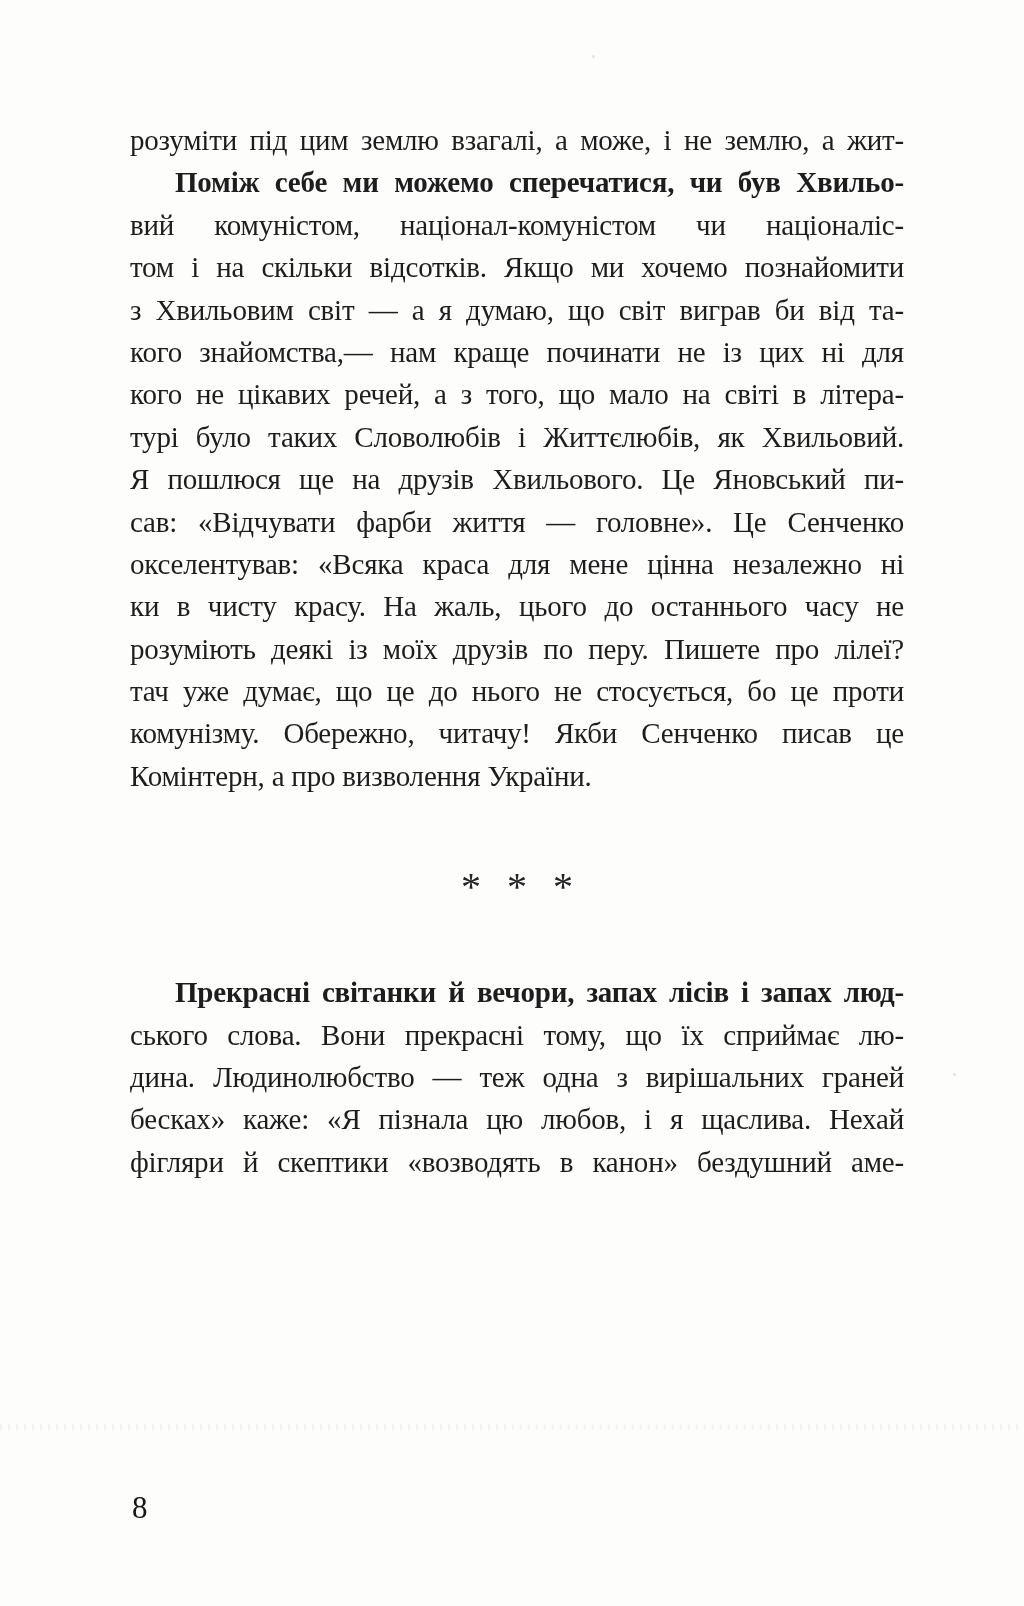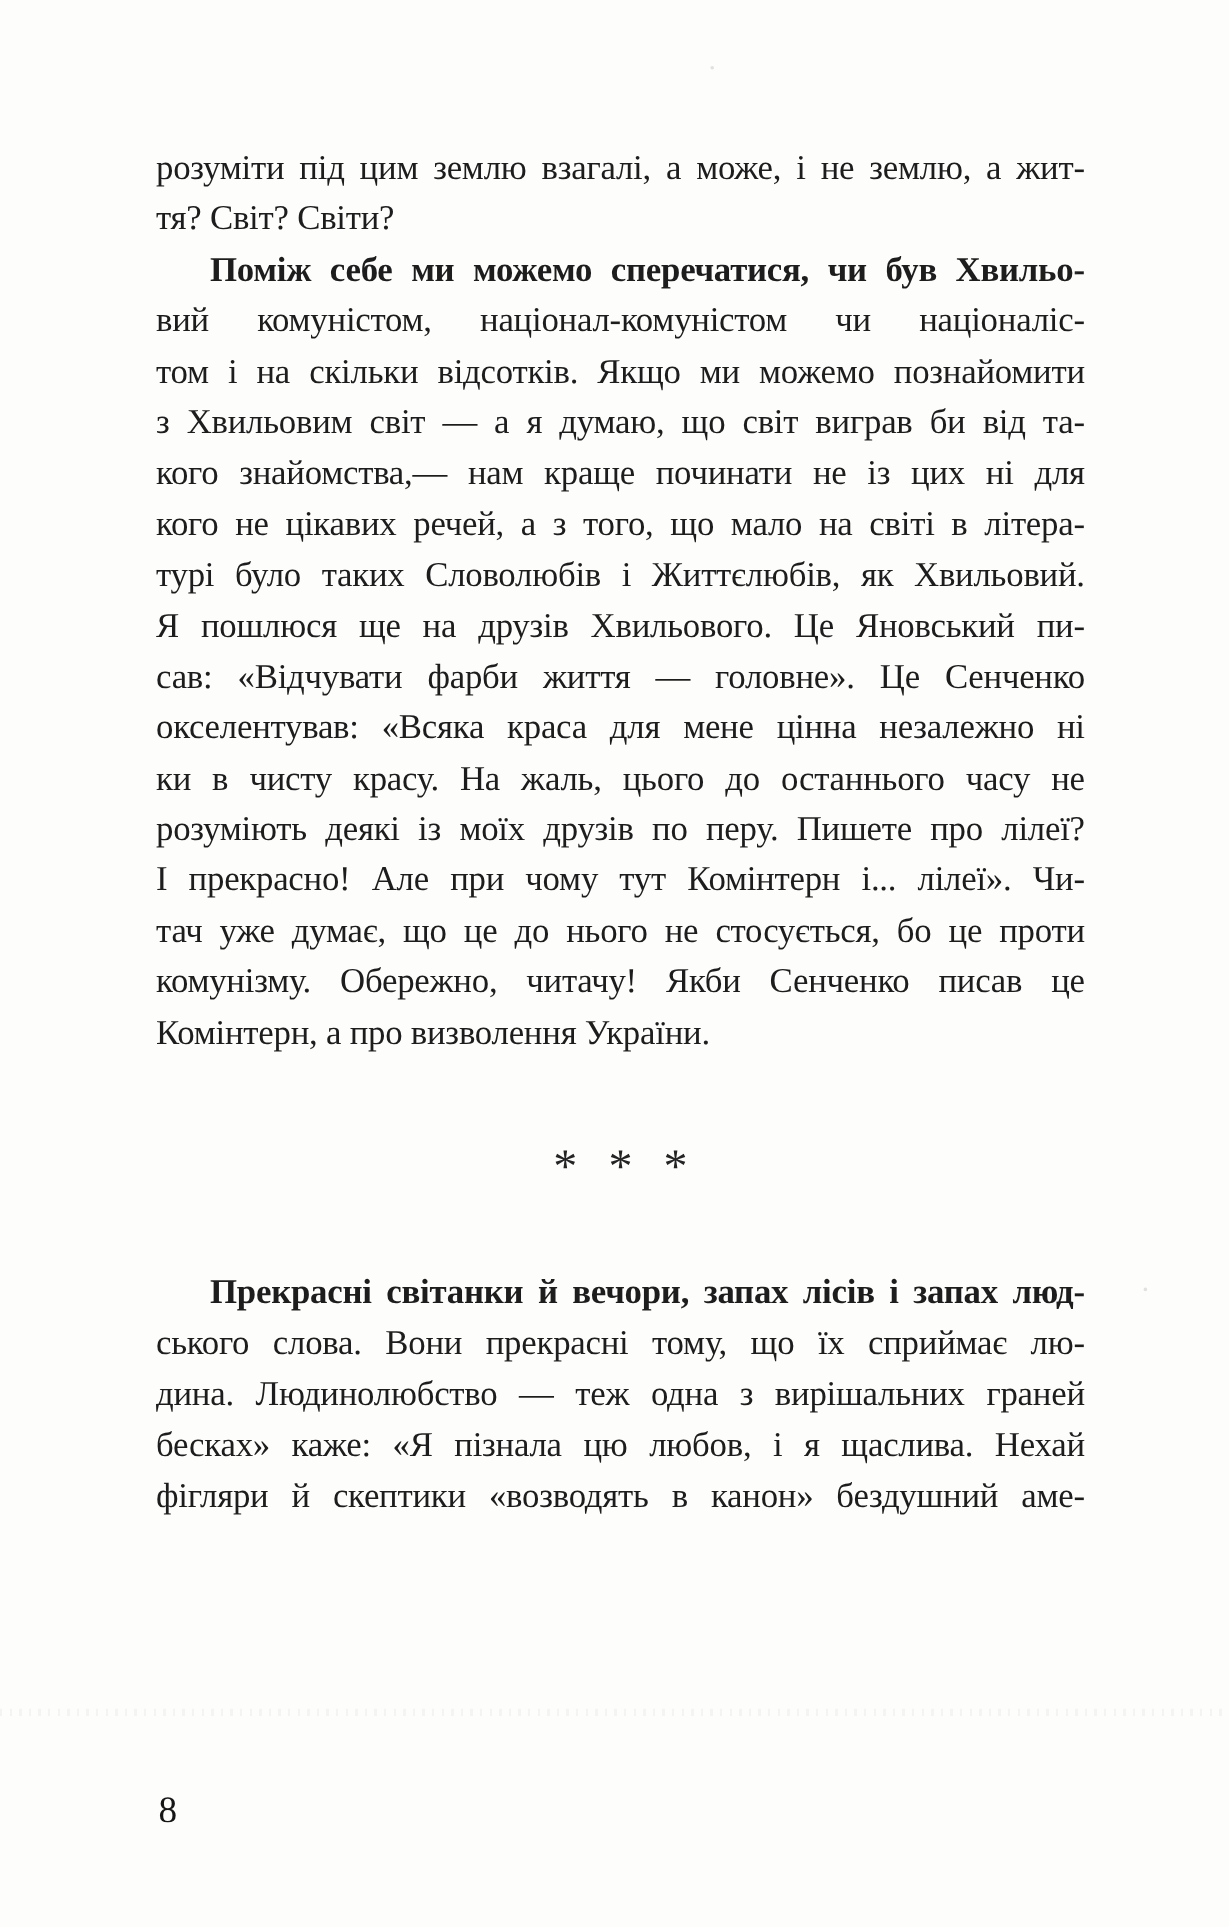--- a/index.html
+++ b/index.html
@@ -86,36 +86,34 @@
     pointer-events: none;
   }
 </style>
 </head>
 <body>
 
 <div class="page">
   <div class="text-block">
       <div class="paragraph">
         <div class="line justify"><span class="rm">розуміти під цим землю взагалі, а може, і не землю, а жит-</span></div>
-        <div class="line"><span class="rm">тя? Світ? Світи?</span></div>
       </div>
       <div class="paragraph">
         <div class="line justify indent"><span class="rm">Поміж себе ми можемо сперечатися, чи був Хвильо-</span></div>
         <div class="line justify"><span class="rm">вий комуністом, націонал-комуністом чи націоналіс-</span></div>
-        <div class="line justify"><span class="rm">том і на скільки відсотків. Якщо ми можемо познайомити</span></div>
+        <div class="line justify"><span class="rm">том і на скільки відсотків. Якщо ми хочемо познайомити</span></div>
         <div class="line justify"><span class="rm">з Хвильовим світ — а я думаю, що світ виграв би від та-</span></div>
         <div class="line justify"><span class="rm">кого знайомства,— нам краще починати не із цих ні для</span></div>
         <div class="line justify"><span class="rm">кого не цікавих речей, а з того, що мало на світі в літера-</span></div>
         <div class="line justify"><span class="rm">турі було таких Словолюбів і Життєлюбів, як Хвильовий.</span></div>
         <div class="line justify"><span class="rm">Я пошлюся ще на друзів Хвильового. Це Яновський пи-</span></div>
         <div class="line justify"><span class="rm">сав: </span><span class="em">«Відчувати фарби життя — головне»</span><span class="rm">. Це Сенченко</span></div>
         <div class="line justify"><span class="rm">окселентував: </span><span class="em">«Всяка краса для мене цінна незалежно ні</span></div>
         <div class="line justify"><span class="em">ки в чисту красу. На жаль, цього до останнього часу не</span></div>
         <div class="line justify"><span class="em">розуміють деякі із моїх друзів по перу. Пишете про лілеї?</span></div>
-        <div class="line justify"><span class="em">І прекрасно! Але при чому тут Комінтерн і... лілеї»</span><span class="rm">. Чи-</span></div>
         <div class="line justify"><span class="rm">тач уже думає, що це до нього не стосується, бо це проти</span></div>
         <div class="line justify"><span class="rm">комунізму. Обережно, читачу! Якби Сенченко писав це</span></div>
         <div class="line"><span class="rm">Комінтерн, а про визволення України.</span></div>
       </div>
       <div class="separator"><span class="sep-inner">* * *</span></div>
       <div class="paragraph">
         <div class="line justify indent"><span class="rm">Прекрасні світанки й вечори, запах лісів і запах люд-</span></div>
         <div class="line justify"><span class="rm">ського слова. Вони прекрасні тому, що їх сприймає лю-</span></div>
         <div class="line justify"><span class="rm">дина. Людинолюбство — теж одна з вирішальних граней</span></div>
         <div class="line justify"><span class="rm">бесках» каже: </span><span class="em">«Я пізнала цю любов, і я щаслива. Нехай</span></div>

